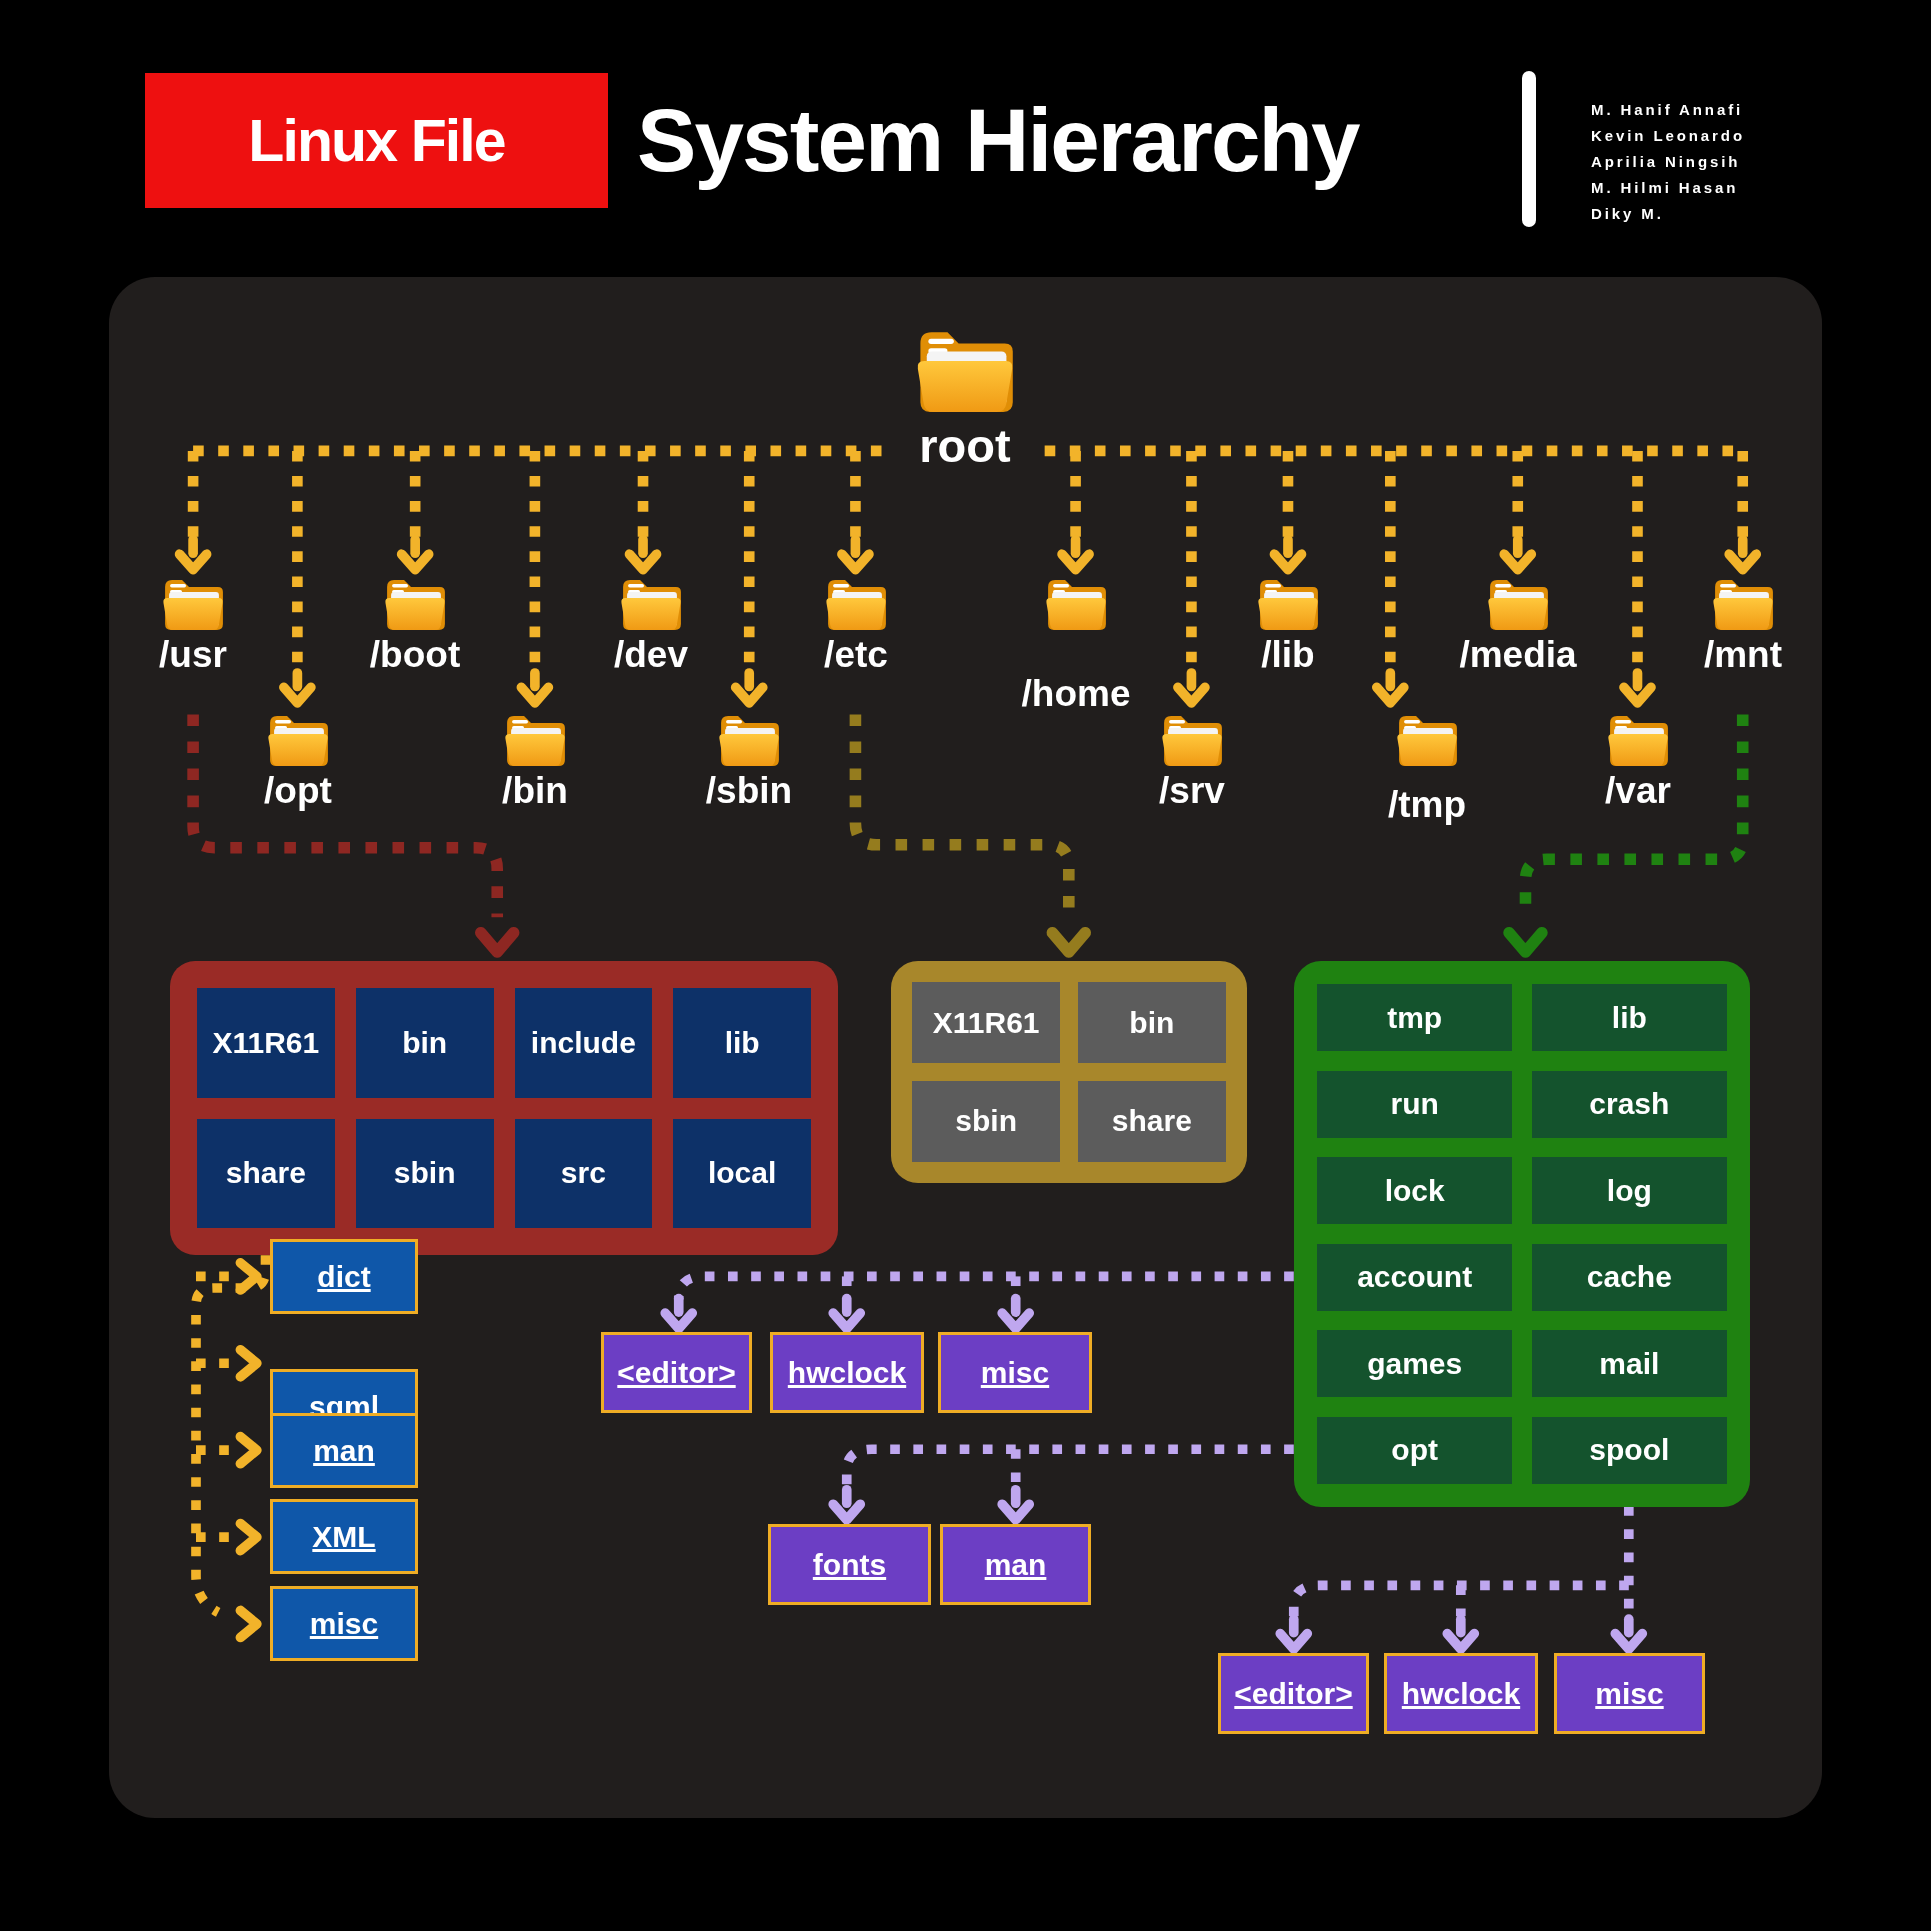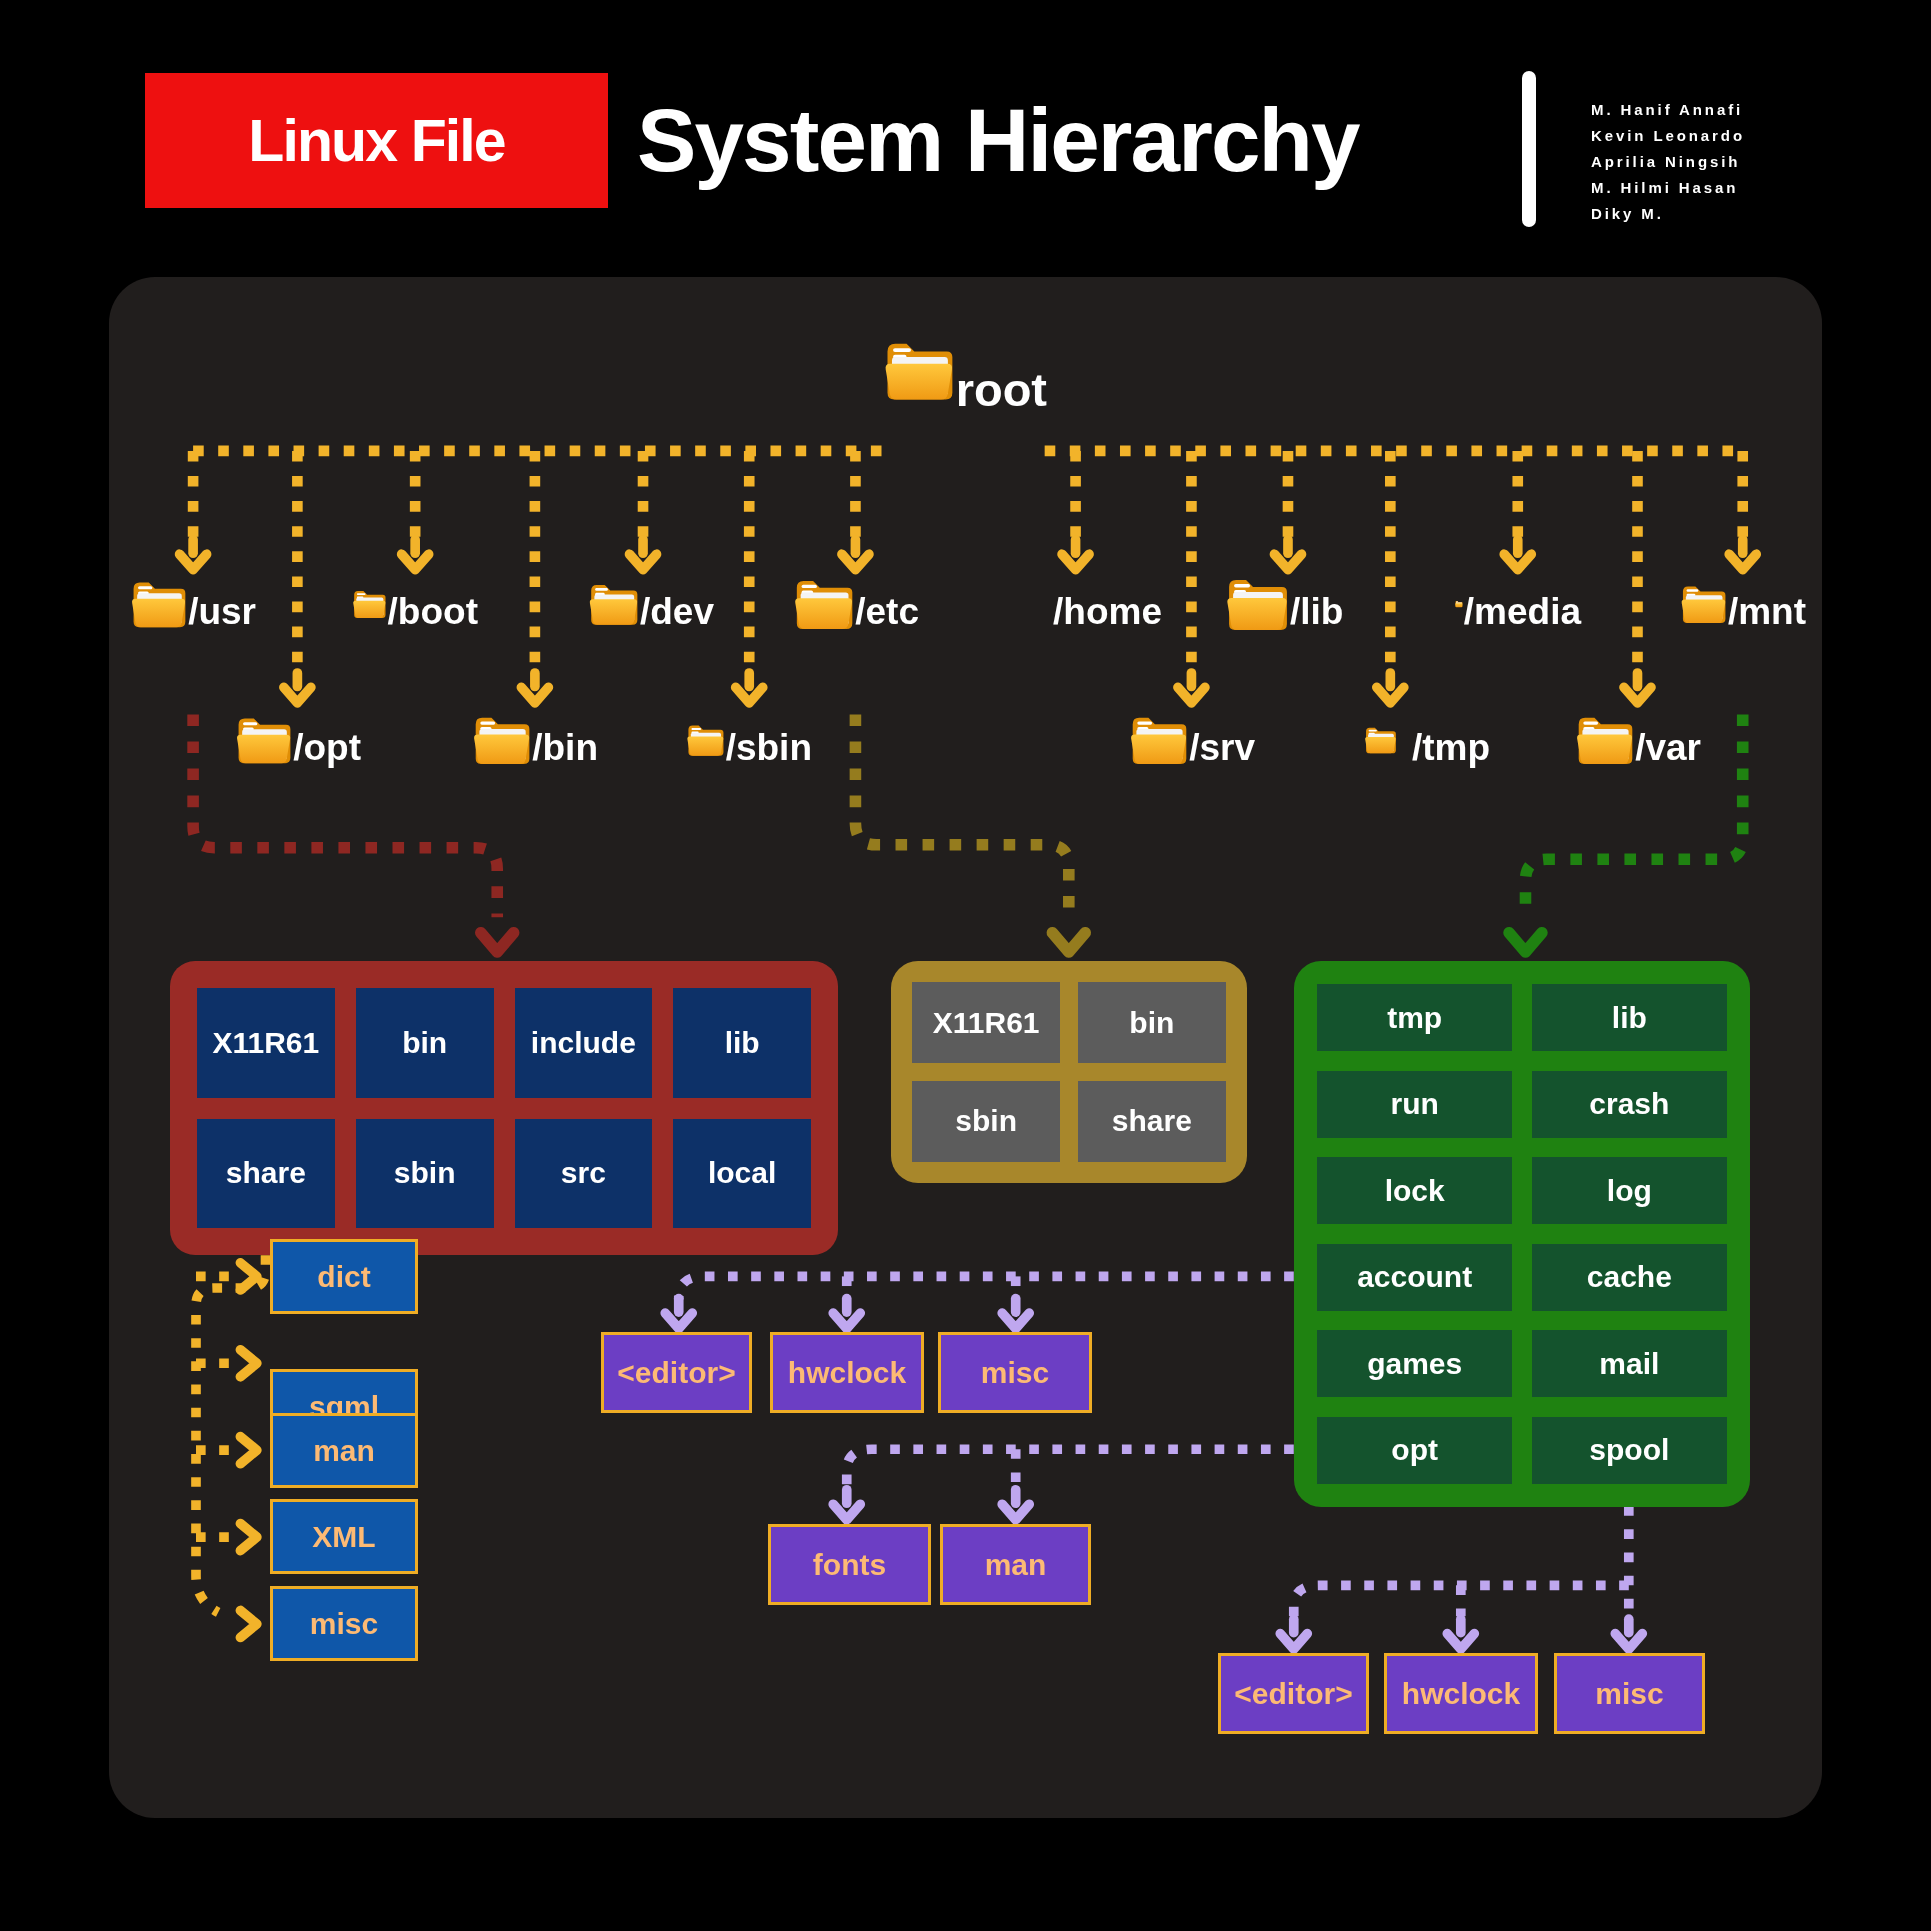--- a/index.html
+++ b/index.html
@@ -11,41 +11,41 @@
   .chip span{font-size:59px;font-weight:800;letter-spacing:-1.9px;color:#fff;white-space:nowrap;}
   .trest{position:absolute;left:637px;top:73px;height:135px;display:flex;align-items:center;
          font-size:89px;font-weight:800;letter-spacing:-1.9px;color:#fff;white-space:nowrap;}
   .vbar{position:absolute;left:1522px;top:71px;width:13.5px;height:156px;background:#fff;border-radius:7.7px;}
   .authors{position:absolute;left:1591px;top:97px;}
   .authors div{font-size:15px;font-weight:700;letter-spacing:2.9px;line-height:26px;color:#fff;white-space:nowrap;}
   
   .panel{position:absolute;left:109px;top:277px;width:1713px;height:1541px;background:#211E1D;border-radius:46px;}
   .wires{position:absolute;left:0;top:0;width:1931px;height:1931px;pointer-events:none;}
   
-  .folder{position:absolute;width:126px;display:flex;align-items:flex-end;gap:1px;}
+  .folder{position:absolute;width:126px;display:flex;flex-direction:column;align-items:center;gap:1px;}
   .folder svg.fico{width:64px;height:58px;display:block;}
   .flbl{font-size:37px;font-weight:800;color:#fff;white-space:nowrap;text-align:center;}
   .rootf{width:164px;}
   .rootf svg.fico{width:102px;height:93px;}
   .rootf .flbl{font-size:47px;}
   
   .grid{position:absolute;display:grid;box-sizing:border-box;}
   .cell{display:flex;align-items:center;justify-content:center;font-size:30px;font-weight:700;color:#fff;}
   .usr{left:170px;top:961px;width:668px;height:294px;background:#9A2B26;border-radius:25px;
        grid-template-columns:repeat(4,1fr);gap:21px;padding:27px;}
   .usr .cell{background:#0D3168;}
   .etc{left:891px;top:961px;width:356px;height:222px;background:#A8872B;border-radius:27px;
        grid-template-columns:repeat(2,1fr);gap:17.4px;padding:21px;}
   .etc .cell{background:#5C5C5C;}
   .var{left:1294px;top:961px;width:456px;height:546px;background:#1F8211;border-radius:27px;
        grid-template-columns:repeat(2,1fr);gap:19.3px;padding:23px;}
   .var .cell{background:#14532d;text-align:right;}
   
-  .node{position:absolute;display:flex;align-items:center;justify-content:center;color:#fdba74;
-        font-weight:700;font-size:30px;border:3.9px solid #EFAD25;box-sizing:border-box;}
+  .node{position:absolute;display:flex;align-items:center;justify-content:center;color:#ffffff;
+        font-weight:700;font-size:30px;border:3.9px solid #EFAD25;box-sizing:border-box;text-decoration:underline;}
   .blue{background:#0F57A9;left:270px;width:148px;height:75px;}
   .violet{background:#6C3EC4;height:81px;}
 </style>
 </head>
 <body>
 
 <div class="stage">
 
   <div class="chip">
     <span>Linux File</span>

